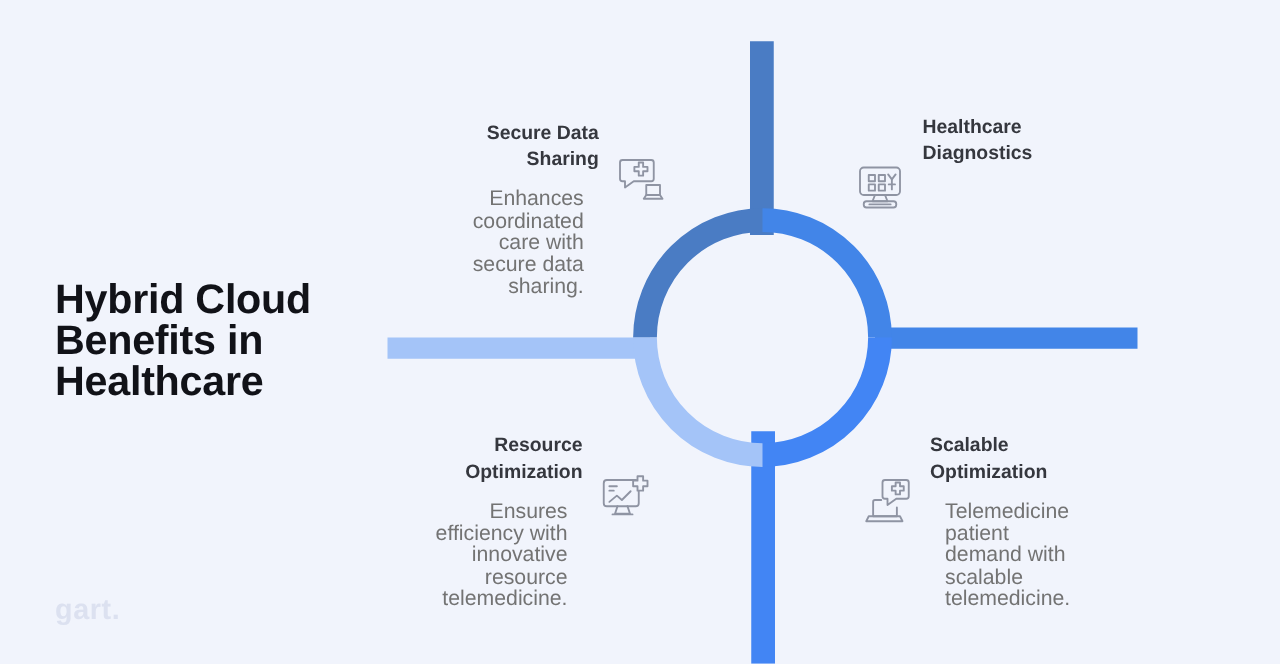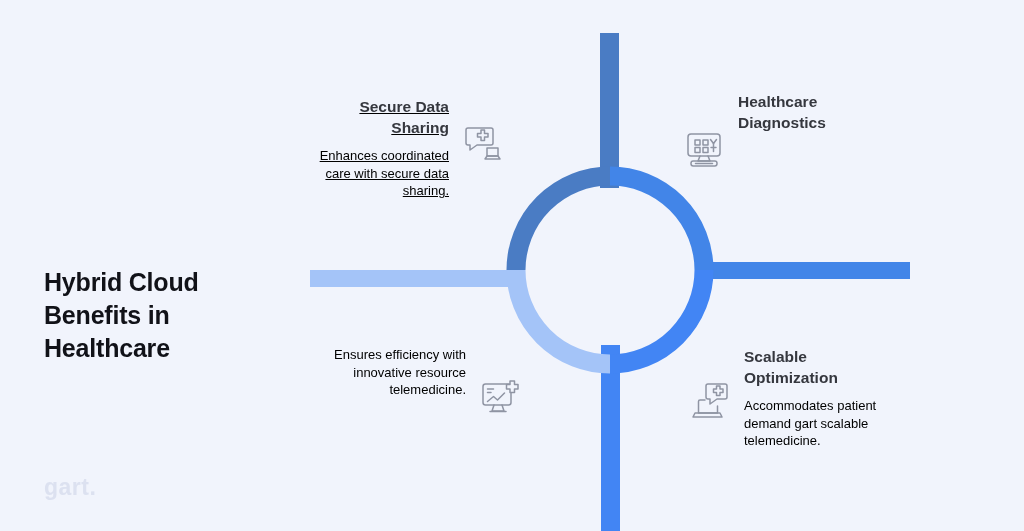--- a/index.html
+++ b/index.html
@@ -11,26 +11,25 @@
     position:relative;
   }
 
   .canvas{position:absolute;inset:0;}
 
   
   .title{
     position:absolute;
     left:44px; top:222px;
     width:240px;
-    font-size:25px;
+    font-size:33px;
     line-height:33px;
     font-weight:700;
     color:#111218;
     letter-spacing:-0.2px;
-    margin-top:44px;
   }
 
   
   .logo{
     position:absolute;
     left:44px; top:474px;
     font-size:23px;
     font-weight:700;
     color:#DCE1F0;
     letter-spacing:0.5px;
@@ -43,38 +42,38 @@
   
   .quad{position:absolute;}
   .quad .head{
     font-size:15.5px;
     line-height:21px;
     font-weight:700;
     color:#35373E;
     margin:0 0 9px 0;
   }
   .quad .body{
-    font-size:13px;
+    font-size:17px;
     line-height:17.5px;
-    color:#000000;
-    margin:0;
+    color:#737373;
+    margin:12px;
   }
   .quad.right .head,.quad.right .body{text-align:left;}
   .quad.left  .head,.quad.left  .body{text-align:right;}
 
   .q-inner{display:flex;align-items:flex-start;gap:12px;}
   .q-inner.left{flex-direction:row;}
   .q-inner.right{flex-direction:row;}
   .q-text{width:136px;}
   .q-text.wide{width:140px;}
   .q-icon{flex:0 0 auto;width:44px;height:44px;color:#8F94A3;}
   .q-icon svg{display:block;width:44px;height:44px;}
 
   
-  .q-tl{left:313px; top:96px;text-decoration:underline;}
+  .q-tl{left:343px; top:96px;}
   .q-tr{left:682px; top:91px;}
   .q-bl{left:330px; top:346px;}
   .q-br{left:688px; top:346px;}
   .q-tl .q-icon{margin-top:26px;}
   .q-tr .q-icon{margin-top:38px;}
   .q-bl .q-icon{margin-top:30px;}
   .q-br .q-icon{margin-top:34px;}
 </style>
 </head>
 <body>
@@ -134,20 +133,21 @@
       </div>
       <div class="q-text wide">
         <p class="head">Healthcare Diagnostics</p>
       </div>
     </div>
   </div>
 
   <div class="quad left q-bl">
     <div class="q-inner left">
       <div class="q-text">
+        <p class="head">Resource Optimization</p>
         <p class="body">Ensures efficiency with innovative resource telemedicine.</p>
       </div>
       <div class="q-icon">
         <svg viewBox="0 0 44 44" fill="none" stroke="#8F94A3" stroke-width="1.5" stroke-linecap="round" stroke-linejoin="round">
           <rect x="5" y="8" width="28" height="21" rx="2.5"></rect>
           <path d="M9.5 13 h6"></path>
           <path d="M9.5 16.5 h3.5"></path>
           <path d="M9.5 25.5 l6 -5 l4 3.5 l7 -7"></path>
           <path d="M16 29 l-2 6 h12 l-2 -6"></path>
           <path d="M12 35.5 h16"></path>
@@ -162,20 +162,20 @@
       <div class="q-icon">
         <svg viewBox="0 0 44 44" fill="none" stroke="#8F94A3" stroke-width="1.5" stroke-linecap="round" stroke-linejoin="round">
           <path d="M20 4 h17 a2 2 0 0 1 2 2 v11 a2 2 0 0 1 -2 2 h-8 l-7 5 v-5 h-2 a2 2 0 0 1 -2 -2 v-11 a2 2 0 0 1 2 -2 z"></path>
           <path d="M25.5 9 h3 v-3 h3.5 v3 h3 v3.5 h-3 v3 h-3.5 v-3 h-3 z"></path>
           <path d="M17 20 h-5 a1.5 1.5 0 0 0 -1.5 1.5 v11.5 h19 v-7"></path>
           <path d="M7 33 h25 l2 4 h-29 z"></path>
         </svg>
       </div>
       <div class="q-text wide">
         <p class="head">Scalable Optimization</p>
-        <p class="body">Accommodates patient demand gart scalable telemedicine.</p>
+        <p class="body">Telemedicine patient demand with scalable telemedicine.</p>
       </div>
     </div>
   </div>
 
   <div class="logo">gart.</div>
 
 </div>
 
 </body></html>

